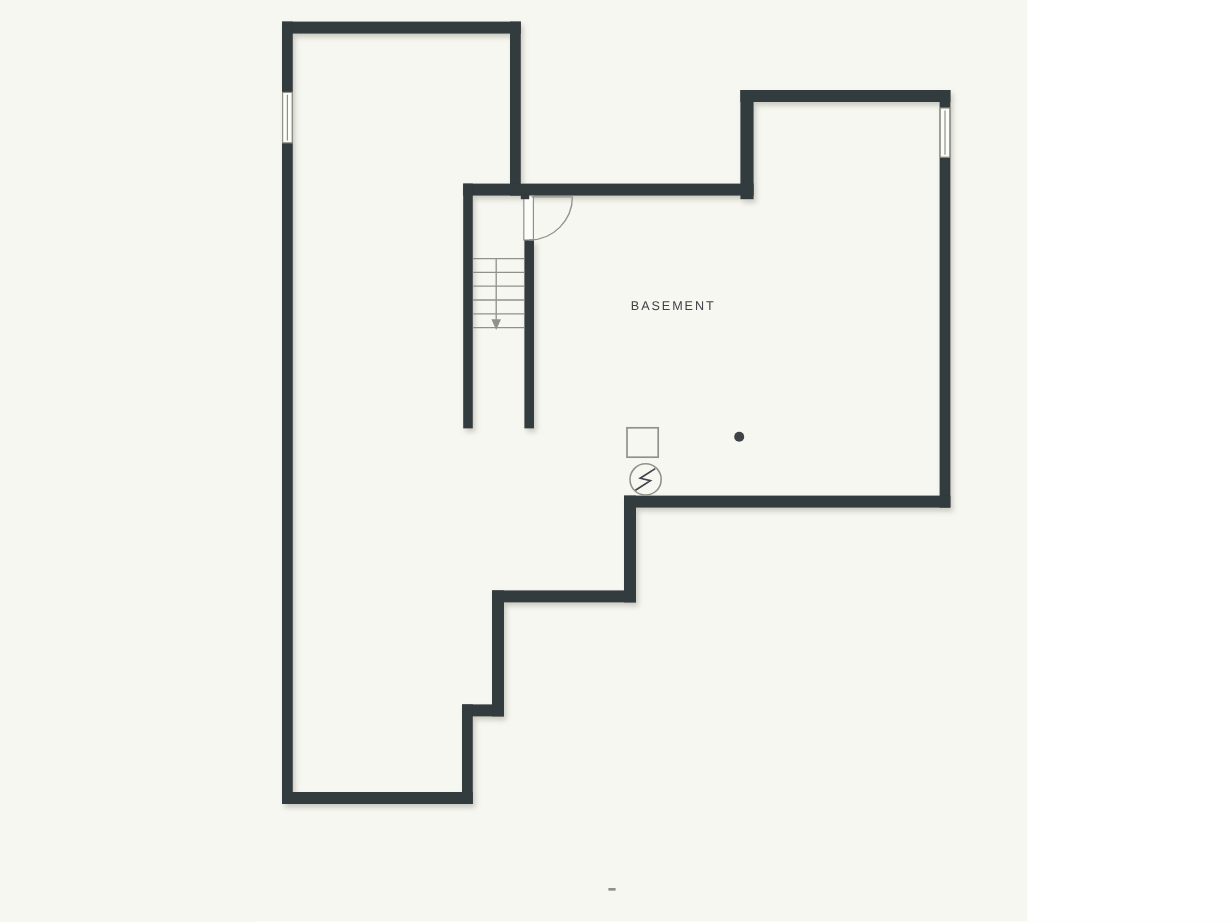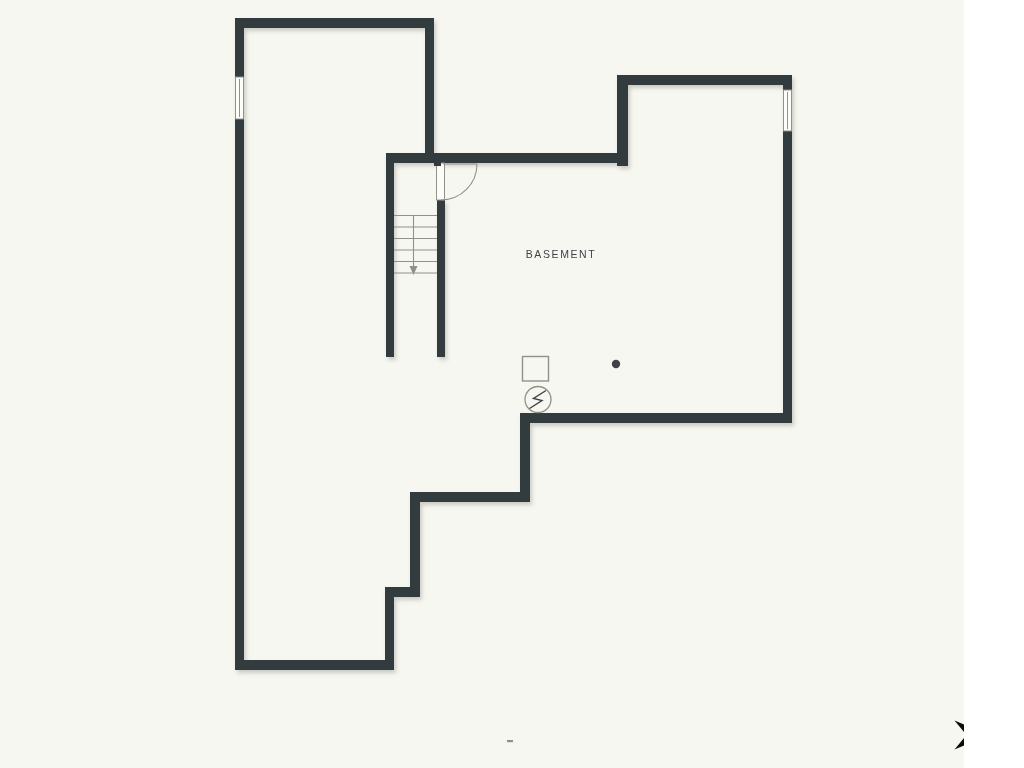--- a/index.html
+++ b/index.html
@@ -1,17 +1,17 @@
 <!DOCTYPE html>
 <html><head>
 <meta charset="utf-8">
 <style>
   html,body{margin:0;padding:0;}
   body{font-family:"Liberation Sans",sans-serif;}
-  .stage{position:relative;width:964px;height:768px;overflow:hidden;background:#f7f7f1;}
+  .stage{position:relative;width:856px;height:768px;overflow:hidden;background:#f7f7f1;}
   .stage svg{position:absolute;left:0;top:0;display:block;}
   .glass{fill:#fcfcf8;}
   .thinline{fill:none;stroke-width:1.1;}
   .room-label{font-family:"Liberation Sans",sans-serif;font-size:10.5px;letter-spacing:1.6px;}
   .north-label{font-family:"Liberation Sans",sans-serif;font-size:10px;font-weight:600;}
 </style>
 </head>
 <body>
 
 <div class="stage">

